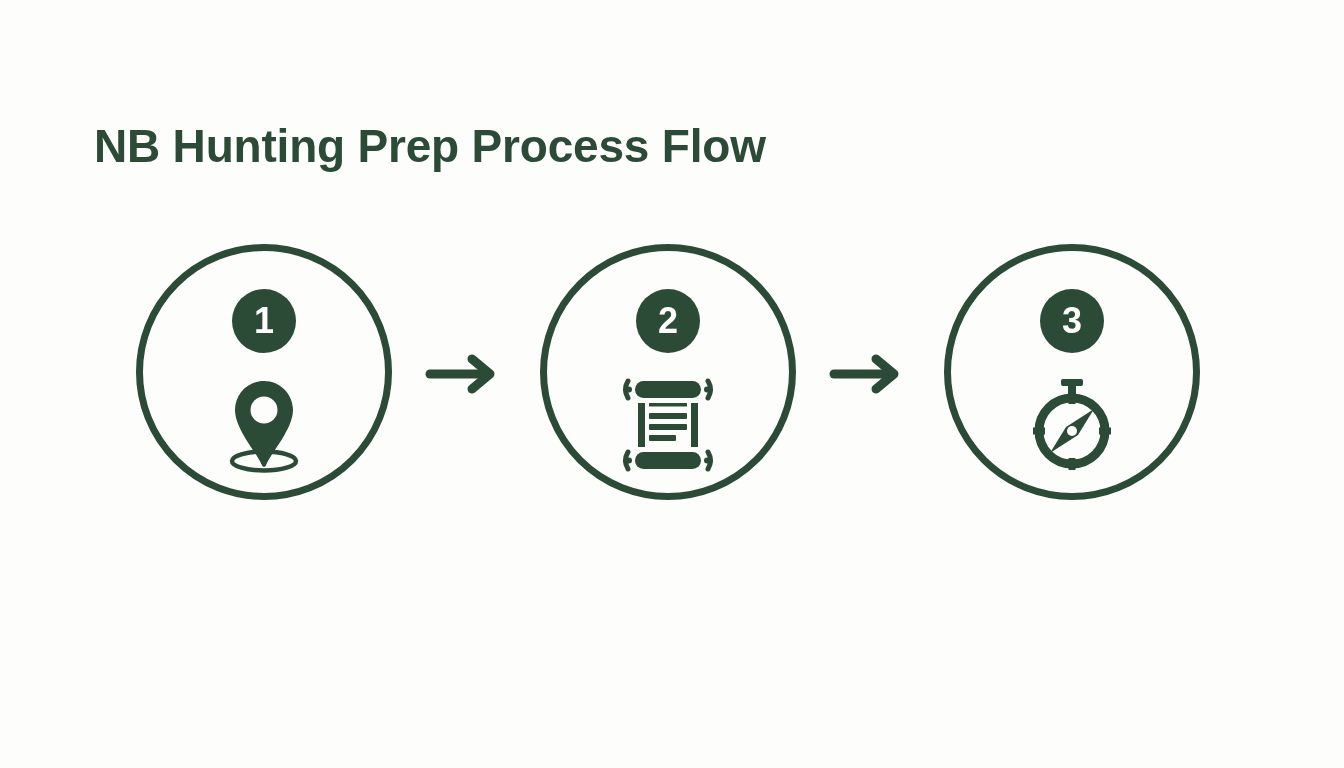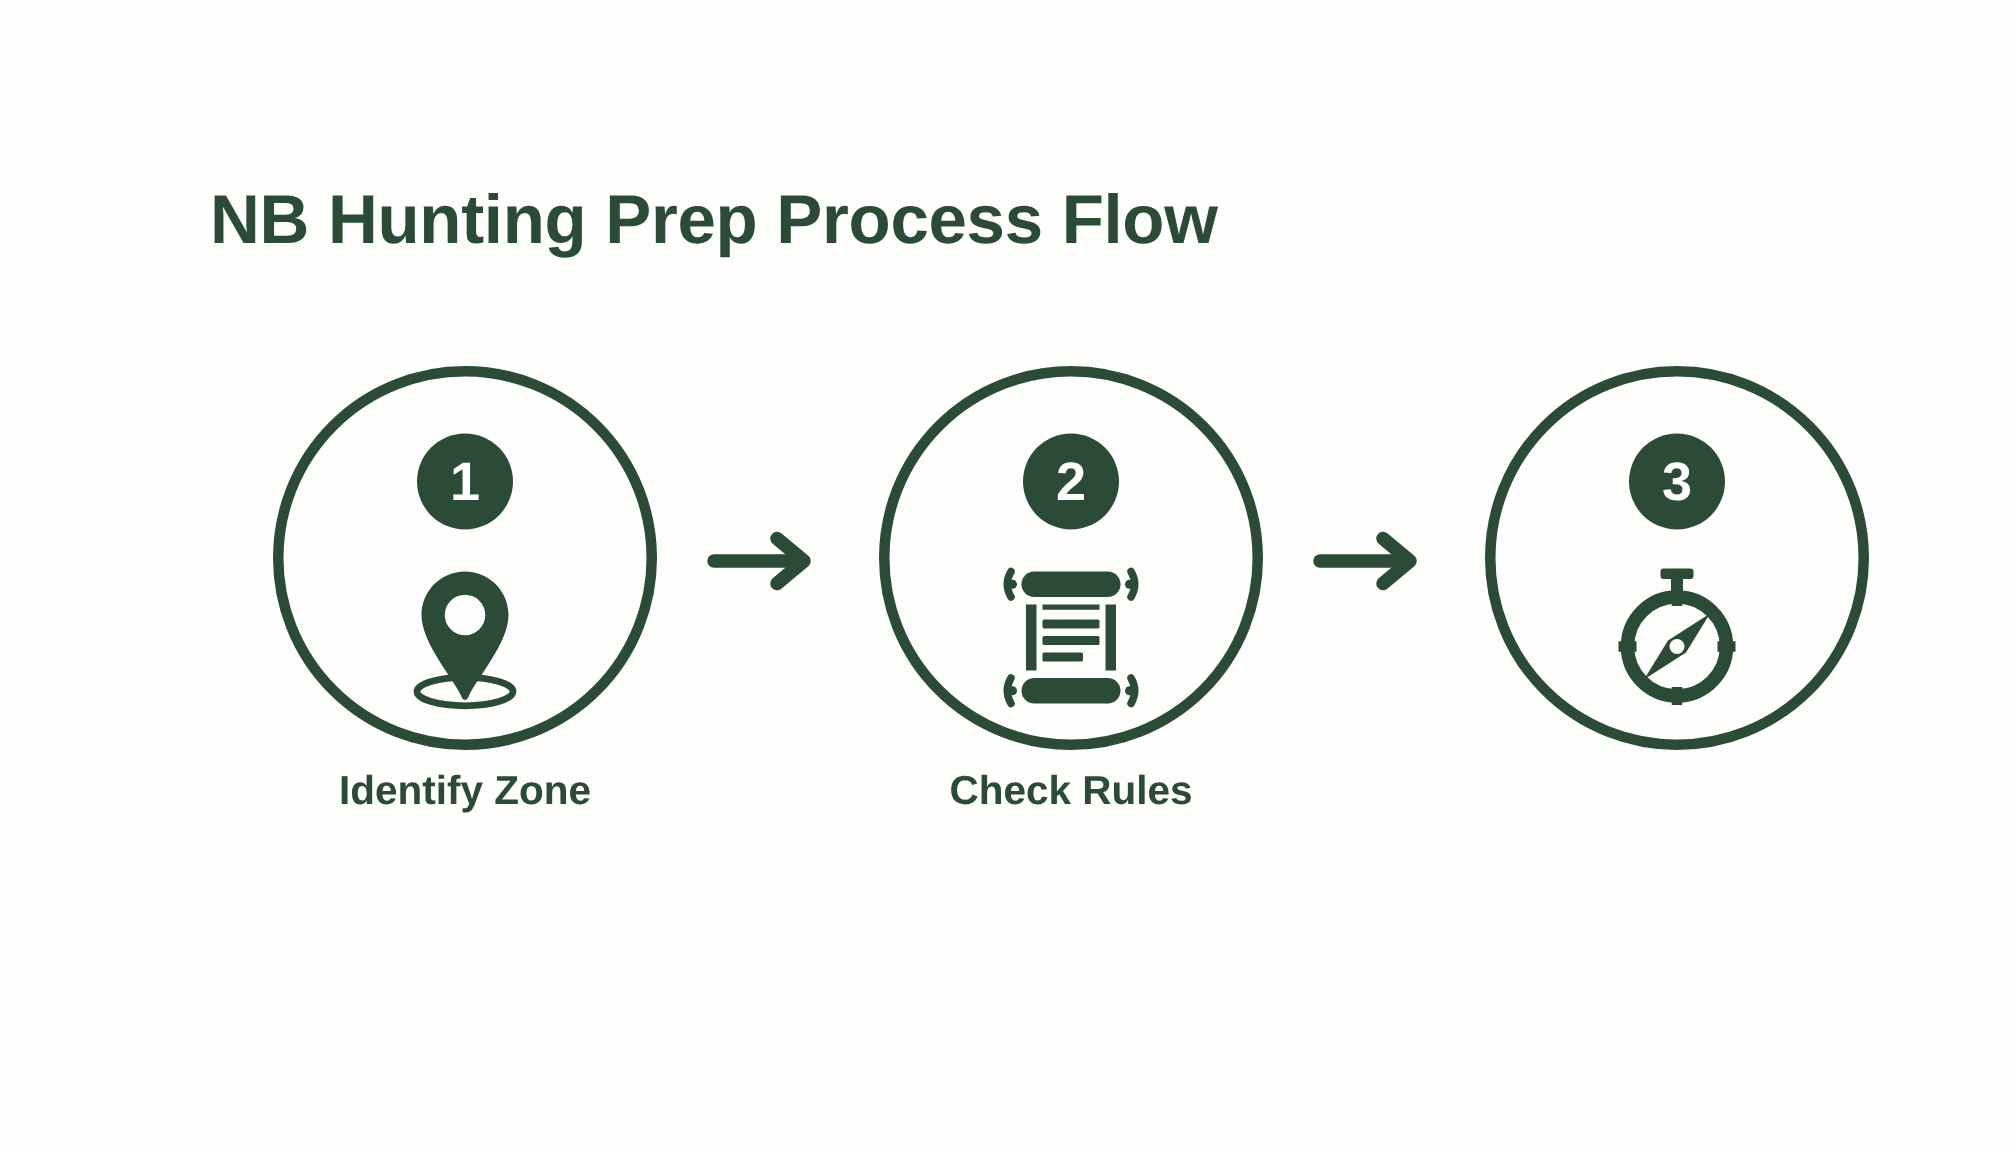--- a/index.html
+++ b/index.html
@@ -12,21 +12,20 @@
     background: #fdfdfb;
     font-family: "Liberation Sans", sans-serif;
     overflow: hidden;
     position: relative;
   }
 
   .canvas {
     position: absolute;
     inset: 0;
     background: #fdfdfb;
-    margin-left: 46px;
   }
 
   
   .title {
     position: absolute;
     left: 94px;
     top: 120px;
     font-size: 46px;
     font-weight: bold;
     color: #2b4b36;
@@ -131,21 +130,20 @@
 
           <path d="M52 8 C36 8 23 21 23 37 C23 56 45 80 50 92 C51 94 53 94 54 92 C59 80 81 56 81 37 C81 21 68 8 52 8 Z" fill="#2b4b36"></path>
 
           <circle cx="52" cy="37" r="13.5" fill="#fdfdfb"></circle>
 
           <ellipse cx="52" cy="88" rx="32" ry="9.5" fill="none" stroke="#2b4b36" stroke-width="4.5"></ellipse>
 
           <path d="M38 70 C43 79 49 88 50 92 C51 94 53 94 54 92 C55 88 61 79 66 70 Z" fill="#2b4b36"></path>
         </svg>
       </div>
-      <div class="step-label">Identify Zone</div>
     </div>
 
     <svg class="arrow arrow-1" viewBox="0 0 80 44">
       <line x1="6" y1="22" x2="62" y2="22" stroke="#2b4b36" stroke-width="9" stroke-linecap="round"></line>
       <polyline points="48,7 66,22 48,37" fill="none" stroke="#2b4b36" stroke-width="9" stroke-linecap="round" stroke-linejoin="round"></polyline>
     </svg>
 
     <div class="step step-2">
       <div class="node-circle">
 
@@ -169,21 +167,20 @@
             <rect x="33" y="51" width="38" height="6" rx="1"></rect>
             <rect x="33" y="62" width="27" height="6" rx="1"></rect>
 
             <rect x="19" y="79" width="66" height="17" rx="8.5"></rect>
             <path d="M12 79 q-5 8.5 0 17 M92 79 q5 8.5 0 17" fill="none" stroke="#2b4b36" stroke-width="5" stroke-linecap="round"></path>
             <rect x="8" y="84.5" width="8" height="6" rx="3"></rect>
             <rect x="88" y="84.5" width="8" height="6" rx="3"></rect>
           </g>
         </svg>
       </div>
-      <div class="step-label">Check Rules</div>
     </div>
 
     <svg class="arrow arrow-2" viewBox="0 0 80 44">
       <line x1="6" y1="22" x2="62" y2="22" stroke="#2b4b36" stroke-width="9" stroke-linecap="round"></line>
       <polyline points="48,7 66,22 48,37" fill="none" stroke="#2b4b36" stroke-width="9" stroke-linecap="round" stroke-linejoin="round"></polyline>
     </svg>
 
     <div class="step step-3">
       <div class="node-circle">
 

